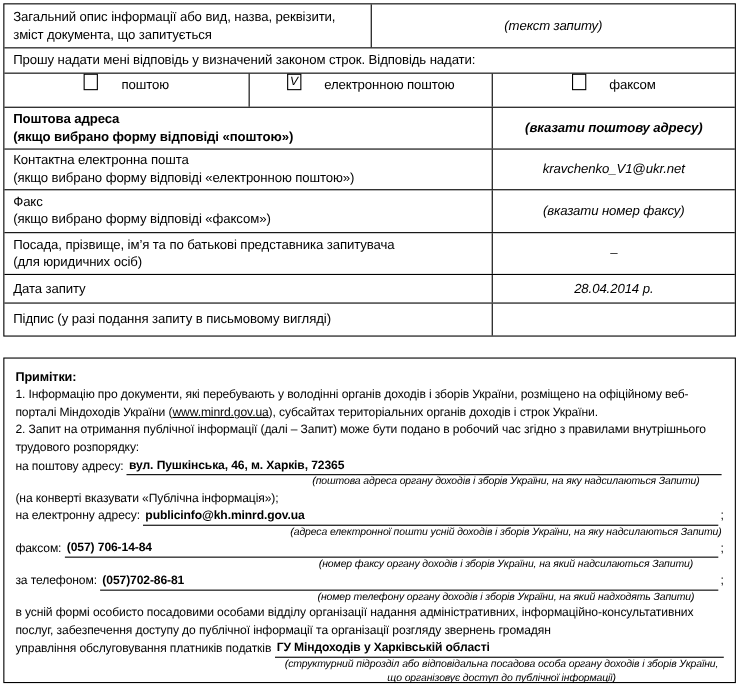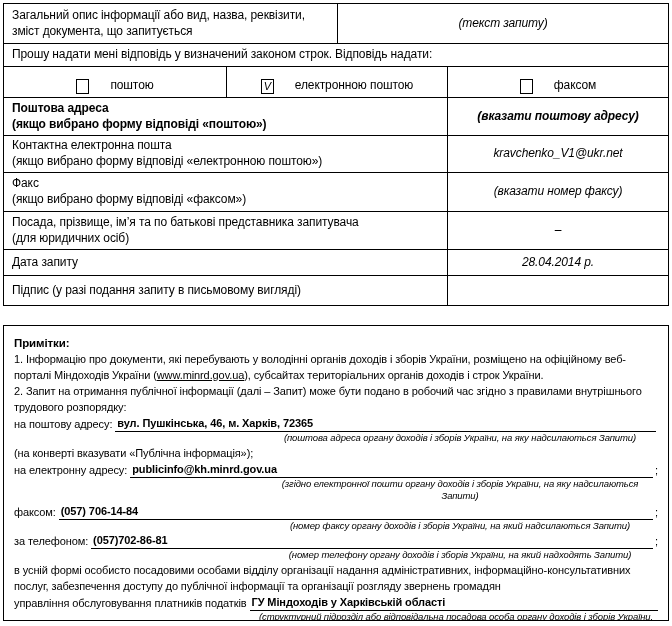--- a/index.html
+++ b/index.html
@@ -35,21 +35,21 @@
   .r8 { height: 26px; }
   .r9 { height: 30px; }
   .w-desc { width: 333px; }
   .w-label { width: 443px; }
   .w-val { flex: 1; }
   .w-full { flex: 1; }
   .value-cell {
     align-items: center; justify-content: center;
     text-align: center; font-style: italic;
   }
-  .cb-cell { flex-direction: row; align-items: flex-end; gap: 15px; }
+  .cb-cell { flex-direction: row; align-items: flex-start; gap: 15px; }
   .cb-1 { width: 222px; }
   .cb-2 { width: 221px; }
   .cb-3 { flex: 1; }
   .cb-box {
     width: 13px; height: 15px;
     border: 1px solid #000;
     display: inline-flex; align-items: center; justify-content: center;
     margin-right: 6px; margin-top: -3px;
     font-style: italic; font-size: 11px; line-height: 1;
     flex: none;
@@ -61,21 +61,21 @@
     border: 1px solid #000;
     width: 666px; height: 296px;
     padding: 9px 10px 4px 10px;
     font-size: 11px;
     letter-spacing: -0.1px;
     overflow: hidden;
   }
   .n-head { font-weight: bold; line-height: 16px; font-size: 11.5px; }
   .n-p { line-height: 16px; }
   .u-link { text-decoration: underline; }
-  .fill-line { display: flex; align-items: flex-end; line-height: 16px; }
+  .fill-line { display: flex; align-items: center; line-height: 16px; }
   .fl-label { white-space: pre; flex: none; }
   .fl-value {
     flex: 1;
     border-bottom: 1px solid #000;
     font-weight: bold;
     white-space: nowrap;
     padding-left: 2px;
   }
   .fl-semi { flex: none; padding-left: 2px; }
   .ann {
@@ -205,21 +205,21 @@
     </div>
     <div class="ann">(поштова адреса органу доходів і зборів України, на яку надсилаються Запити)</div>
 
     <div class="n-p">(на конверті вказувати «Публічна інформація»);</div>
 
     <div class="fill-line">
       <span class="fl-label">на електронну адресу: </span>
         <span class="fl-value">publicinfo@kh.minrd.gov.ua</span>
         <span class="fl-semi">;</span>
     </div>
-    <div class="ann">(згідно електронної пошти органу доходів і зборів України, на яку надсилаються Запити)</div>
+    <div class="ann">(адреса електронної пошти усній доходів і зборів України, на яку надсилаються Запити)</div>
 
     <div class="fill-line">
       <span class="fl-label">факсом: </span>
         <span class="fl-value">(057) 706-14-84</span>
         <span class="fl-semi">;</span>
     </div>
     <div class="ann">(номер факсу органу доходів і зборів України, на який надсилаються Запити)</div>
 
     <div class="fill-line">
       <span class="fl-label">за телефоном: </span>

